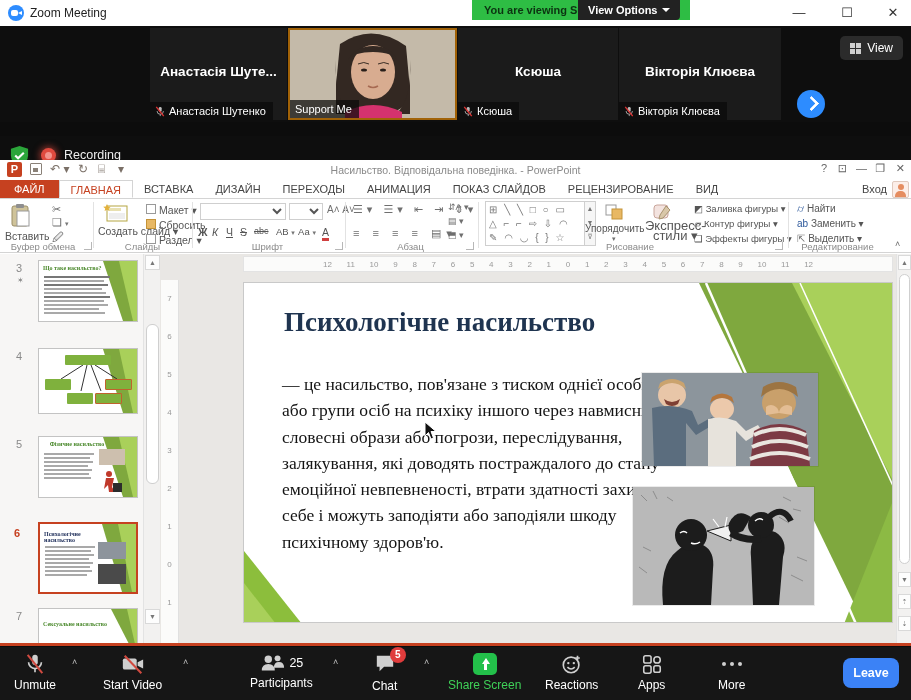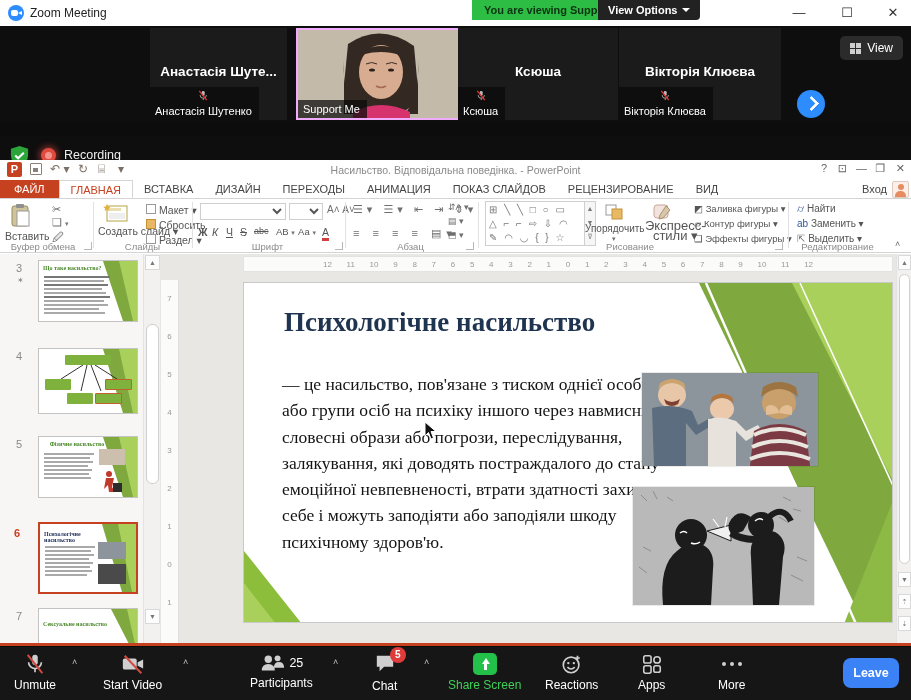--- a/index.html
+++ b/index.html
@@ -15,34 +15,34 @@
   .zoom-logo::after { content:""; position:absolute; left:3px; top:5px; width:7px; height:6px;
                background:#fff; border-radius:2px; }
   .zoom-logo::before { content:""; position:absolute; right:2px; top:6px; width:0; height:0;
                border-top:2px solid transparent; border-bottom:2px solid transparent; border-right:4px solid #fff; }
   .win-title { position:absolute; left:30px; top:6px; font-size:12px; color:#222; }
   .share-banner { position:absolute; left:472px; top:0; height:20px; background:#2ebd44;
                   color:#0c3311; font-size:11px; font-weight:bold; display:flex; align-items:center;
                   padding:0 12px; }
   .view-options { position:absolute; left:578px; top:0; height:20px; background:#222;
                   color:#fff; font-size:11px; font-weight:bold; display:flex; align-items:center; gap:5px;
-                  padding:0 10px; border-radius:0 0 4px 0; cursor:pointer;margin-left:20px; }
+                  padding:0 10px; border-radius:0 0 4px 0; cursor:pointer; }
   .caret-down { width:0; height:0; border-left:4px solid transparent; border-right:4px solid transparent;
                 border-top:4px solid #fff; display:inline-block; }
   .tb-btn { position:absolute; top:0; width:34px; height:24px; display:flex; align-items:center;
             justify-content:center; color:#333; font-size:13px; cursor:pointer; }
 
   
   .strip { position:absolute; left:0; top:26px; width:911px; height:96px; background:#0e0e0e; }
   .tile { position:absolute; top:2px; height:92px; background:#1b1b1b; }
   .tile .center-name { position:absolute; left:0; right:0; top:36px; text-align:center;
         color:#fff; font-size:13.5px; font-weight:bold; }
   .name-tag { position:absolute; left:0; bottom:0; background:rgba(10,10,10,.72); color:#fff;
-        font-size:11px; padding:3px 7px 3px 5px; display:flex; align-items:center; gap:4px;flex-direction:column; }
-  .tile-video { border:2px solid #f0abfc;margin-left:8px; }
+        font-size:11px; padding:3px 7px 3px 5px; display:flex; align-items:center; gap:4px; }
+  .tile-video { border:2px solid #a16207; }
   .view-btn { position:absolute; right:8px; top:10px; height:24px; background:#2b2b2b; border-radius:5px;
         color:#fff; font-size:12px; display:flex; align-items:center; gap:6px; padding:0 10px; cursor:pointer; }
   .grid-ic { display:inline-block; width:11px; height:11px;
         background:linear-gradient(#cfcfcf,#cfcfcf); -webkit-mask:none;
         background:
          linear-gradient(#cfcfcf,#cfcfcf) 0 0/5px 5px no-repeat,
          linear-gradient(#cfcfcf,#cfcfcf) 6px 0/5px 5px no-repeat,
          linear-gradient(#cfcfcf,#cfcfcf) 0 6px/5px 5px no-repeat,
          linear-gradient(#cfcfcf,#cfcfcf) 6px 6px/5px 5px no-repeat; }
   .next-arrow { position:absolute; left:797px; top:64px; width:28px; height:28px; border-radius:50%;

